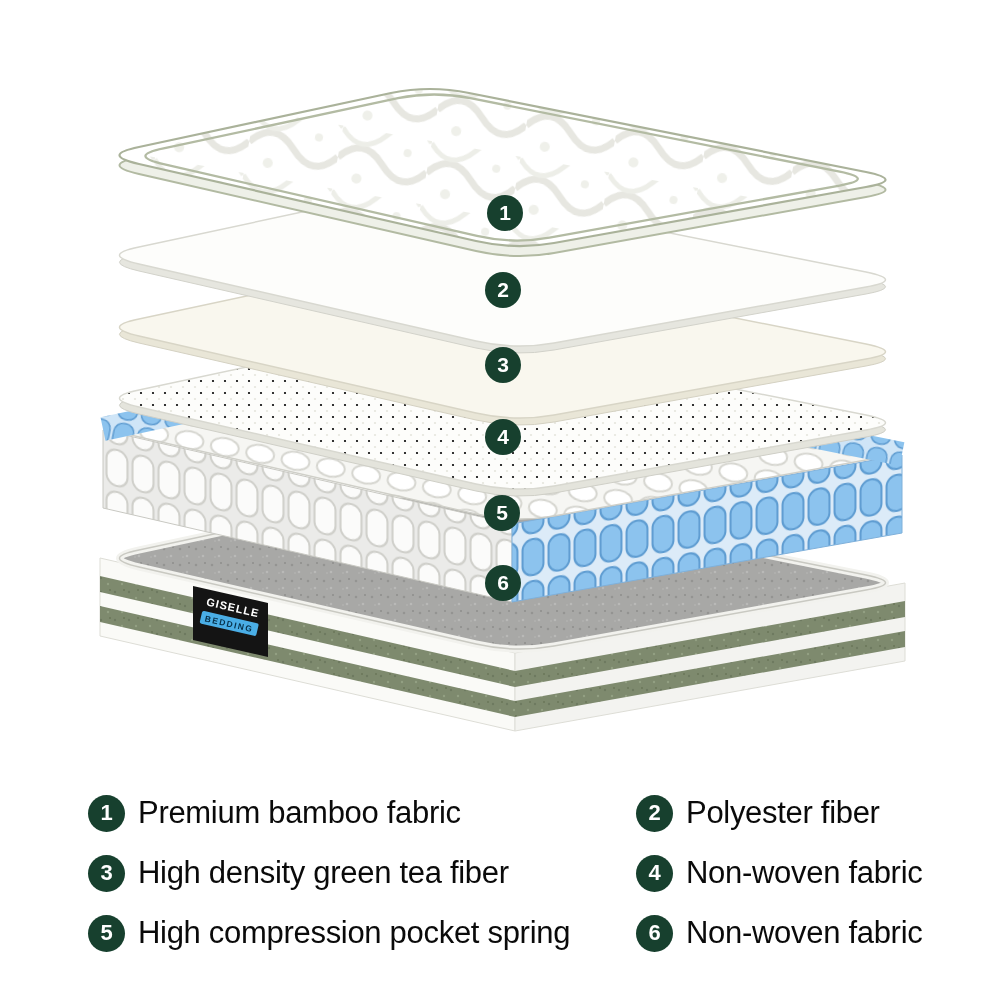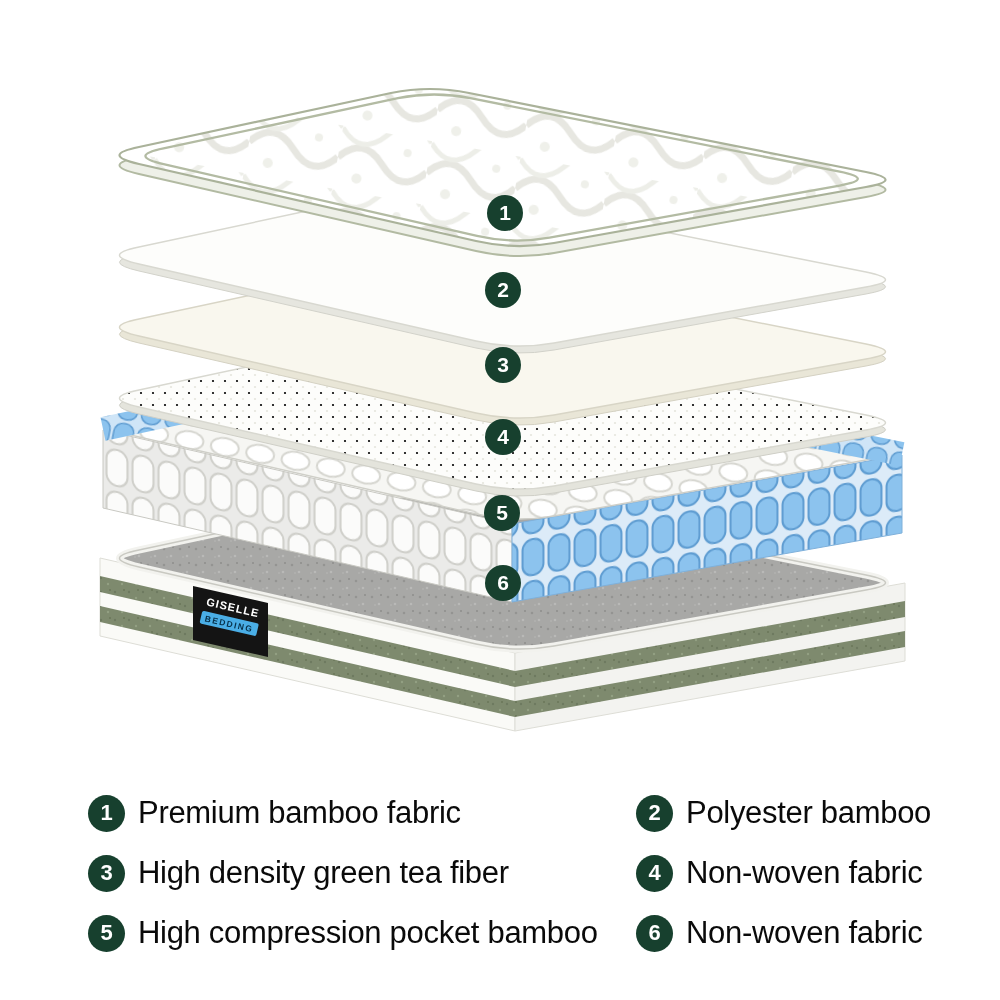--- a/index.html
+++ b/index.html
@@ -134,32 +134,32 @@
   <div class="dbadge" style="left:484px;top:495px">5</div>
   <div class="dbadge" style="left:485px;top:565px">6</div>
 
   <div class="legend">
     <div class="legend-item">
       <span class="lbadge">1</span>
       <span class="legend-label">Premium bamboo fabric</span>
     </div>
     <div class="legend-item">
       <span class="lbadge">2</span>
-      <span class="legend-label">Polyester bamboo</span>
+      <span class="legend-label">Polyester fiber</span>
     </div>
     <div class="legend-item">
       <span class="lbadge">3</span>
       <span class="legend-label">High density green tea fiber</span>
     </div>
     <div class="legend-item">
       <span class="lbadge">4</span>
       <span class="legend-label">Non-woven fabric</span>
     </div>
     <div class="legend-item">
       <span class="lbadge">5</span>
-      <span class="legend-label">High compression pocket bamboo</span>
+      <span class="legend-label">High compression pocket spring</span>
     </div>
     <div class="legend-item">
       <span class="lbadge">6</span>
       <span class="legend-label">Non-woven fabric</span>
     </div>
   </div>
 </div>
 
 </body></html>

